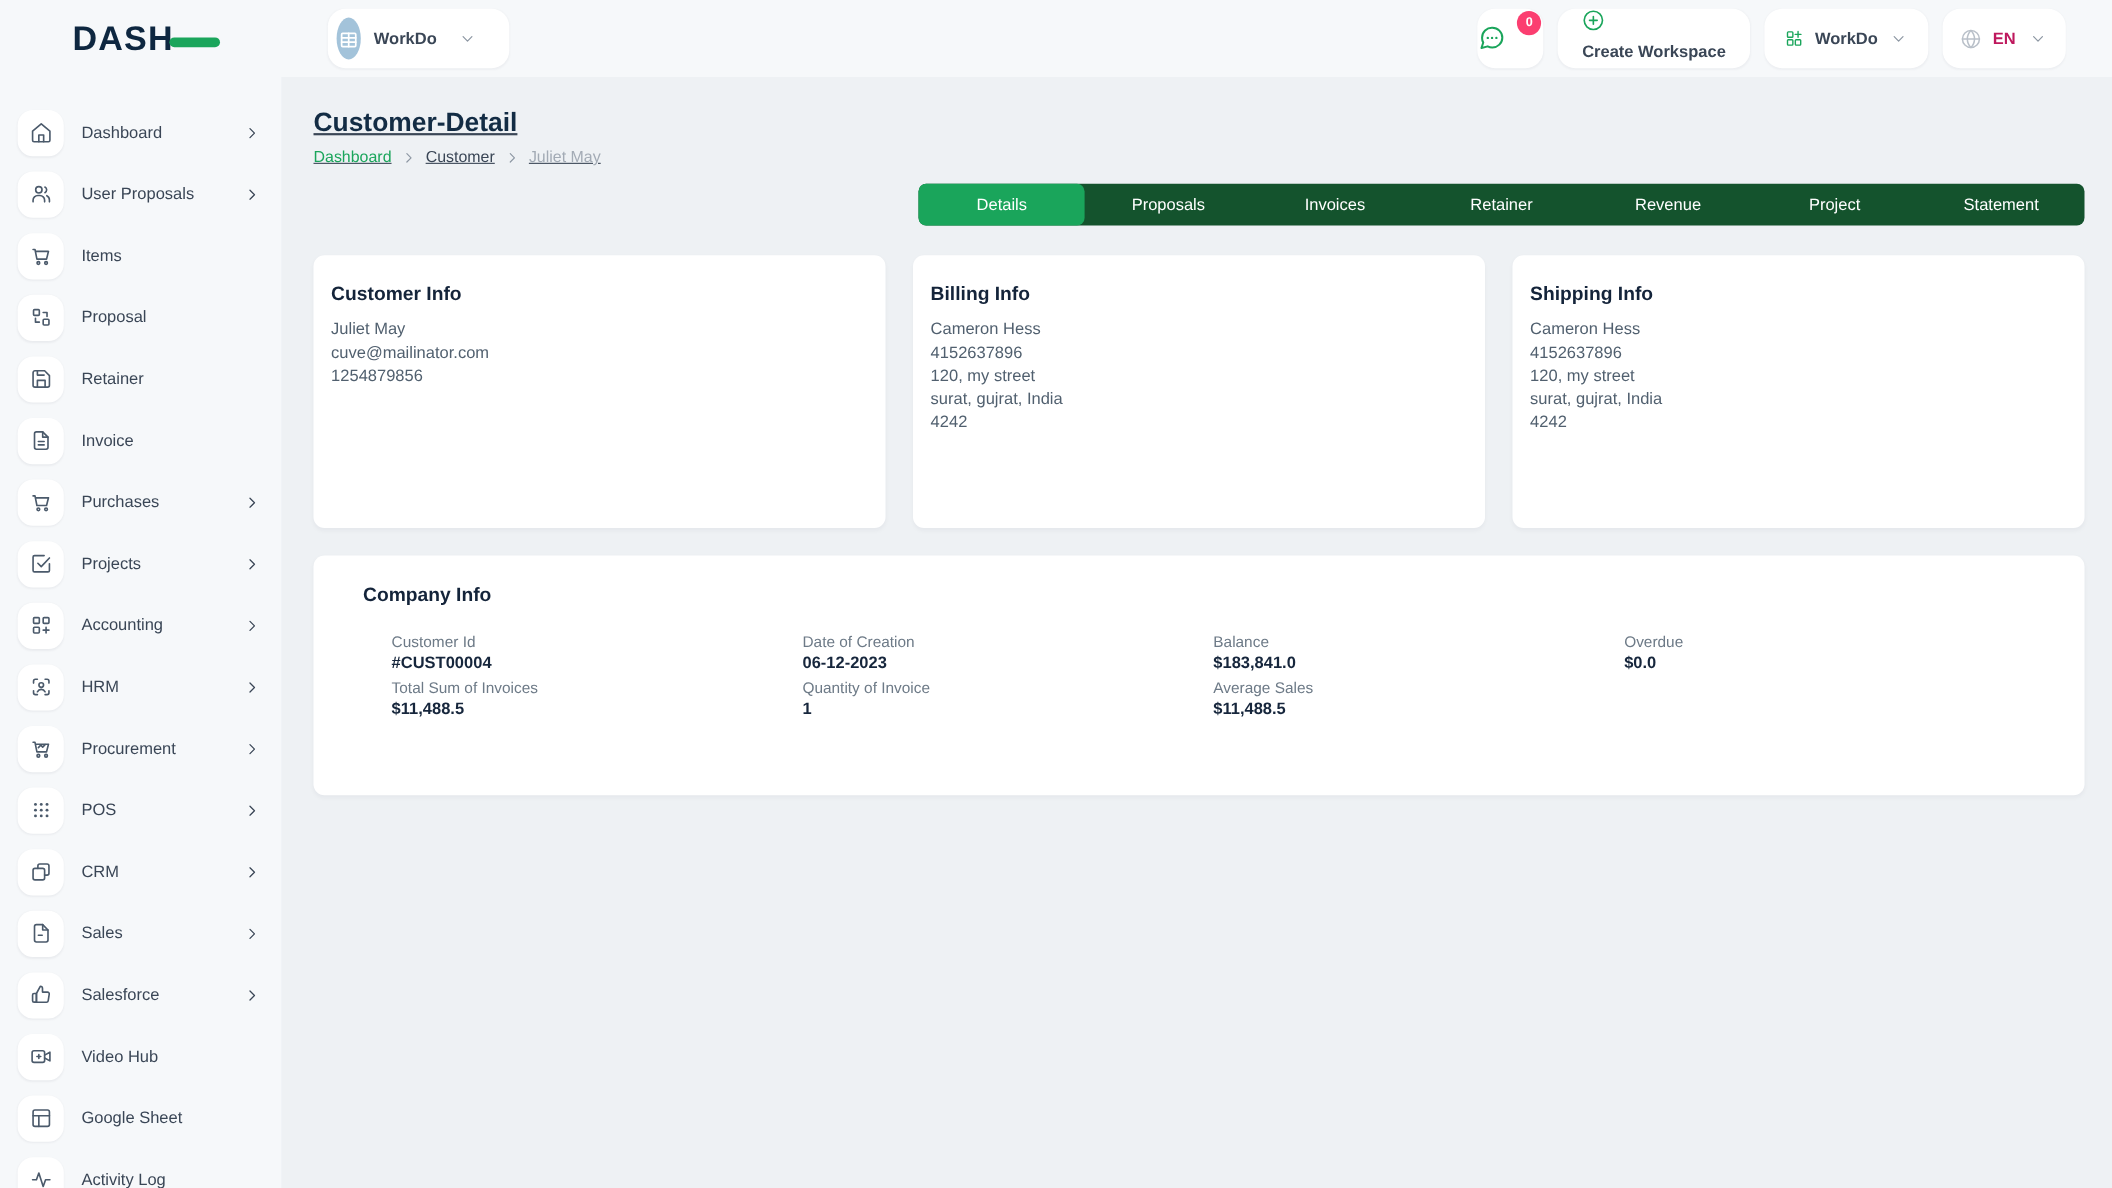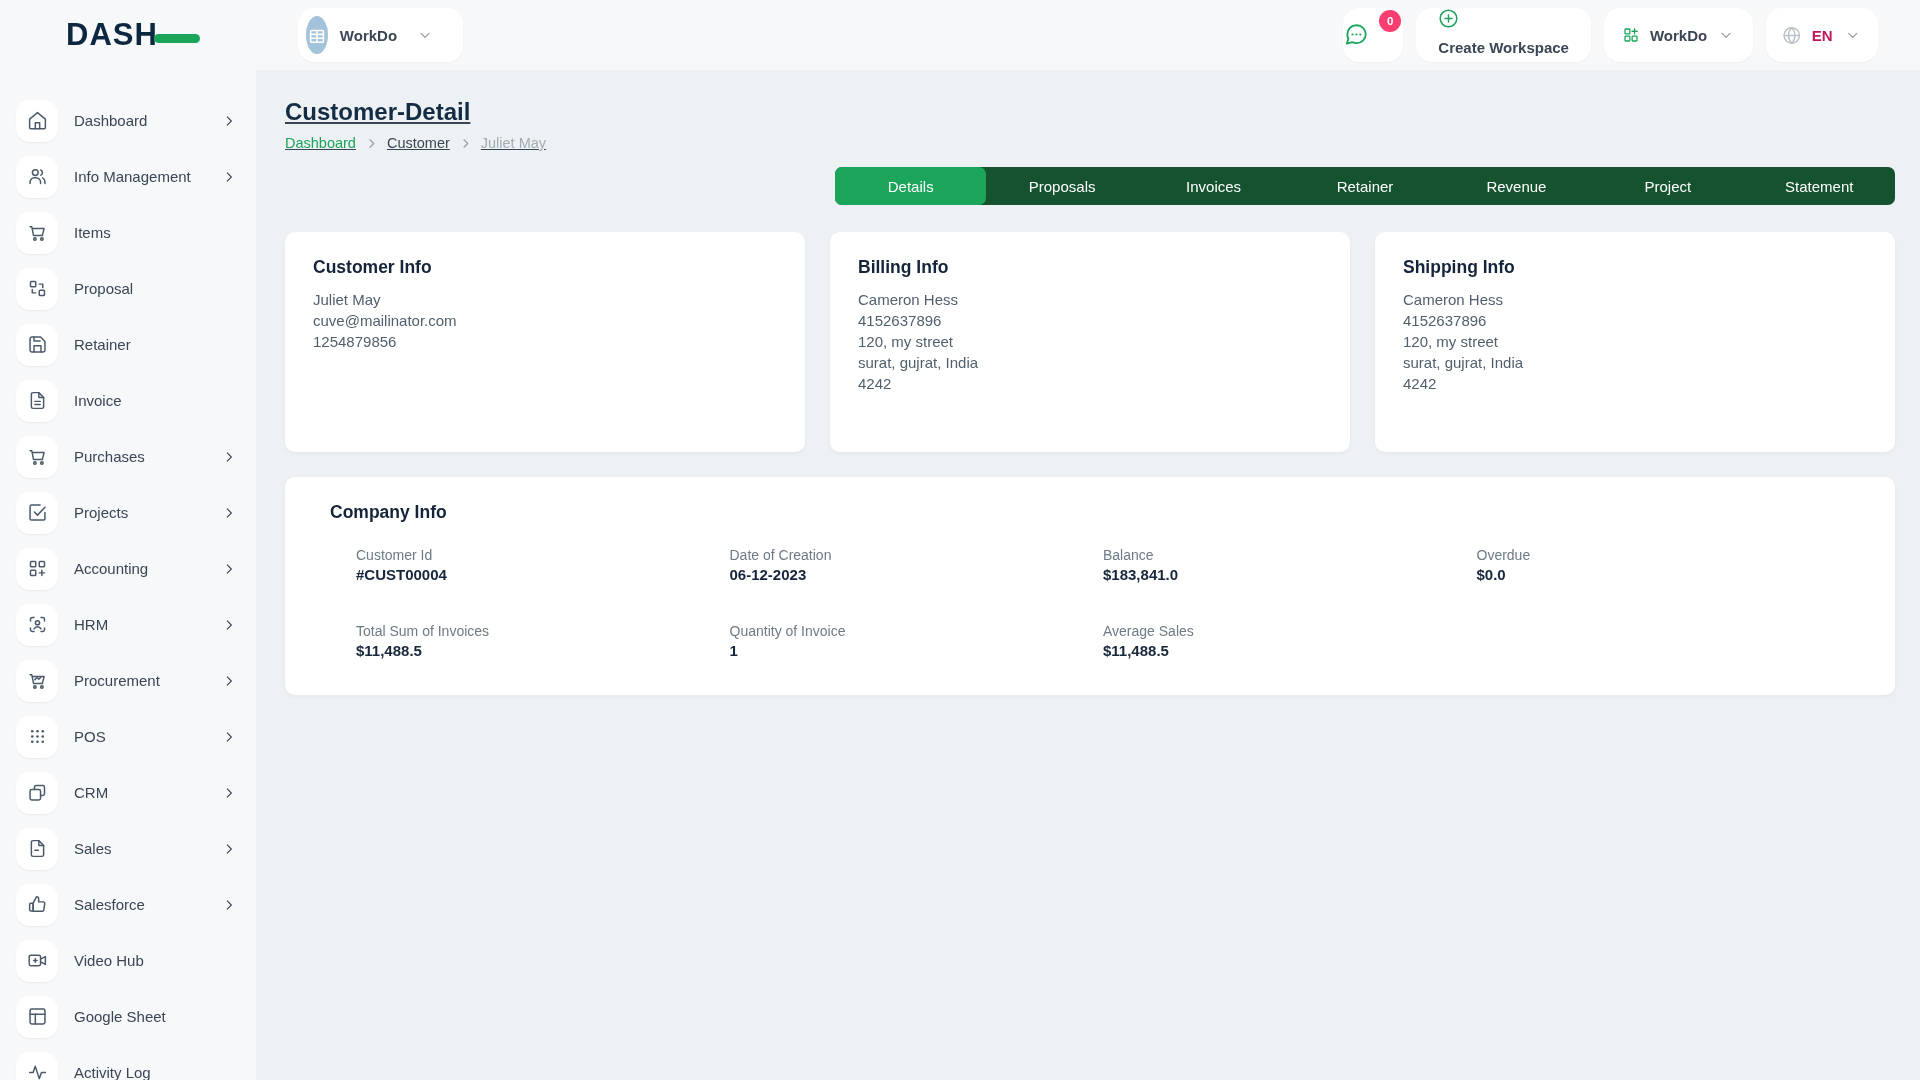--- a/index.html
+++ b/index.html
@@ -70,28 +70,28 @@
   
   .tabbar { margin-top:16px; margin-left:auto; width:1060px; height:38px;
     background:#14532d; border-radius:7px; display:flex; }
   .tab { flex:1; display:flex; align-items:center; justify-content:center;
     font-size:15px; color:#ffffff; cursor:pointer; border-radius:7px; }
   .tab.active { background:#1aa55b; font-weight:500; }
 
   
   .cards-row { margin-top:27px; display:flex; gap:25px; }
   .card { background:#ffffff; border-radius:10px; box-shadow:0 2px 4px rgba(16,24,40,.04); }
-  .info-card { flex:1; height:220px; padding:25px 28px; }
+  .info-card { flex:1; height:248px; padding:25px 16px; }
   .card-title { font-size:17.5px; font-weight:700; color:#14243a; }
   .card-lines { margin-top:11px; }
   .info-line { font-size:15px; color:#51606f; line-height:21px; }
 
   .company-card { margin-top:25px; height:218px; padding:25px 45px; }
   .company-grid { margin-top:24px; padding-left:26px; display:grid;
-    grid-template-columns:repeat(4,1fr); row-gap:40px; }
+    grid-template-columns:repeat(4,1fr); row-gap:6px; }
   .field-label { font-size:14px; color:#6d7a87; }
   .field-value { margin-top:3px; font-size:15px; font-weight:700; color:#16263c; }
 </style>
 </head>
 <body>
 
 <div class="header">
   <div class="logo">
     <span class="logo-text">DASH</span>
     <span class="logo-dash"></span>
@@ -191,21 +191,21 @@
     </div>
     <div class="side-item">
       <span class="side-tile">
         <svg viewBox="0 0 24 24" width="100%" height="100%" fill="none" stroke="currentColor" stroke-width="1.7" stroke-linecap="round" stroke-linejoin="round">
           <circle cx="9.5" cy="7.5" r="3.3"></circle>
           <path d="M3.5 20v-1.6a5 5 0 0 1 5-5h2a5 5 0 0 1 5 5V20"></path>
           <path d="M15.8 4.6a3.3 3.3 0 0 1 0 5.9"></path>
           <path d="M17.8 13.6a5 5 0 0 1 2.7 4.5V20"></path>
         </svg>
       </span>
-      <span class="side-label">Info Management</span>
+      <span class="side-label">User Proposals</span>
       <span class="side-chev">
         <svg viewBox="0 0 24 24" width="100%" height="100%" fill="none" stroke="currentColor" stroke-width="2" stroke-linecap="round" stroke-linejoin="round">
           <path d="M9 5l7 7-7 7"></path>
         </svg>
       </span>
     </div>
     <div class="side-item">
       <span class="side-tile">
         <svg viewBox="0 0 24 24" width="100%" height="100%" fill="none" stroke="currentColor" stroke-width="1.7" stroke-linecap="round" stroke-linejoin="round">
           <circle cx="9" cy="19.5" r="1.4"></circle>

